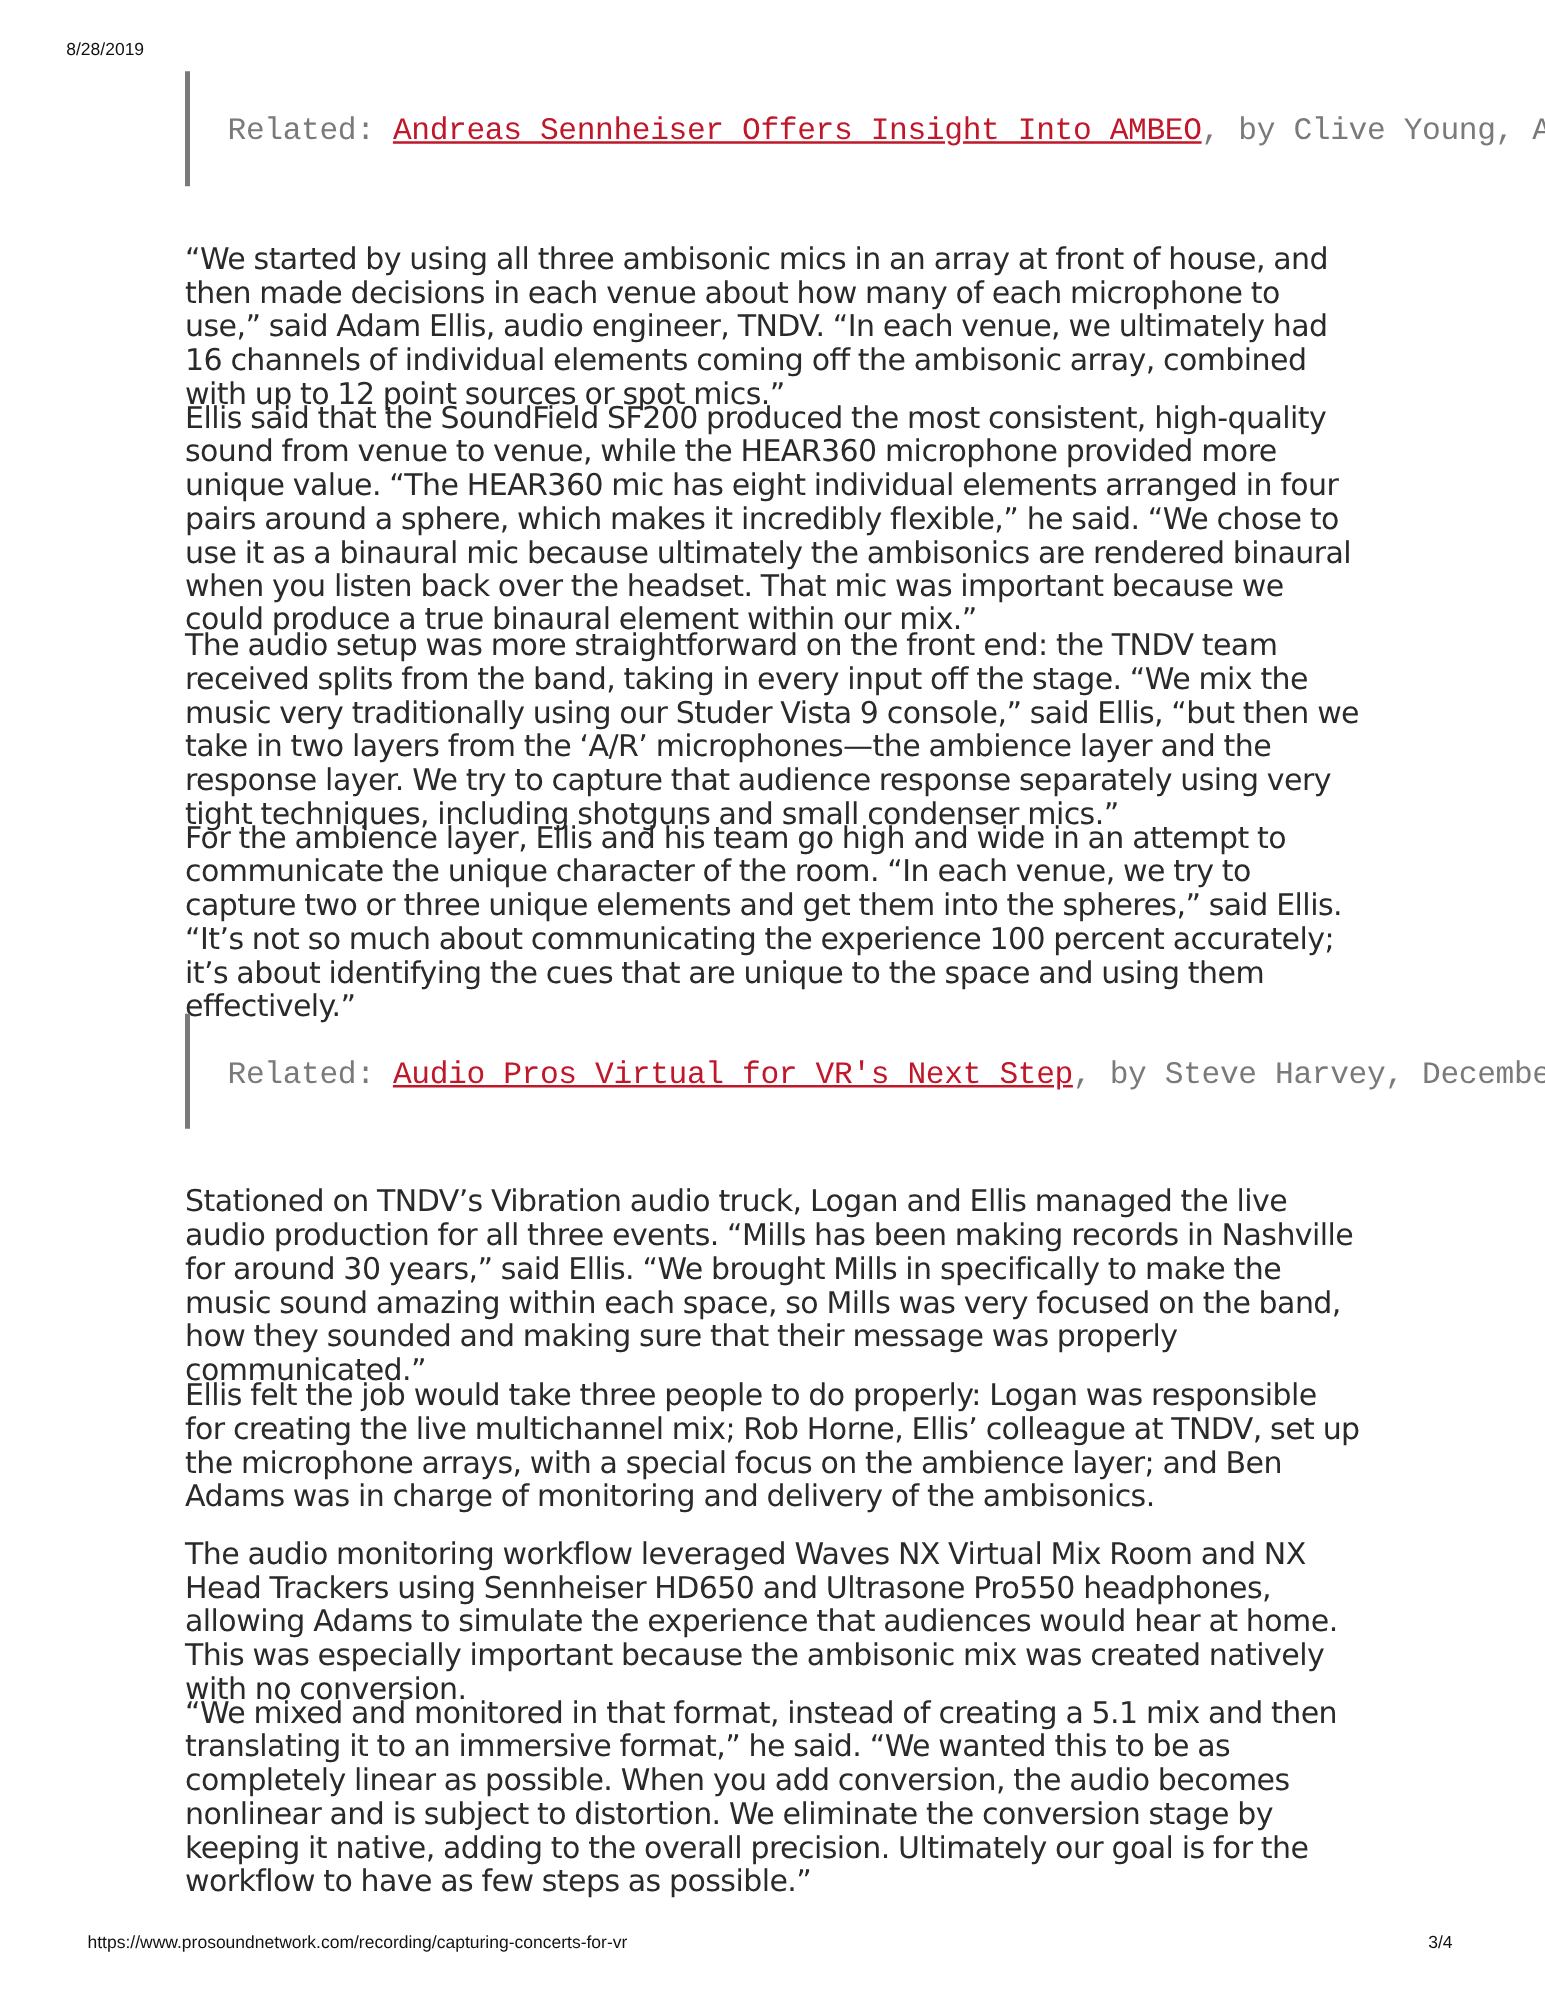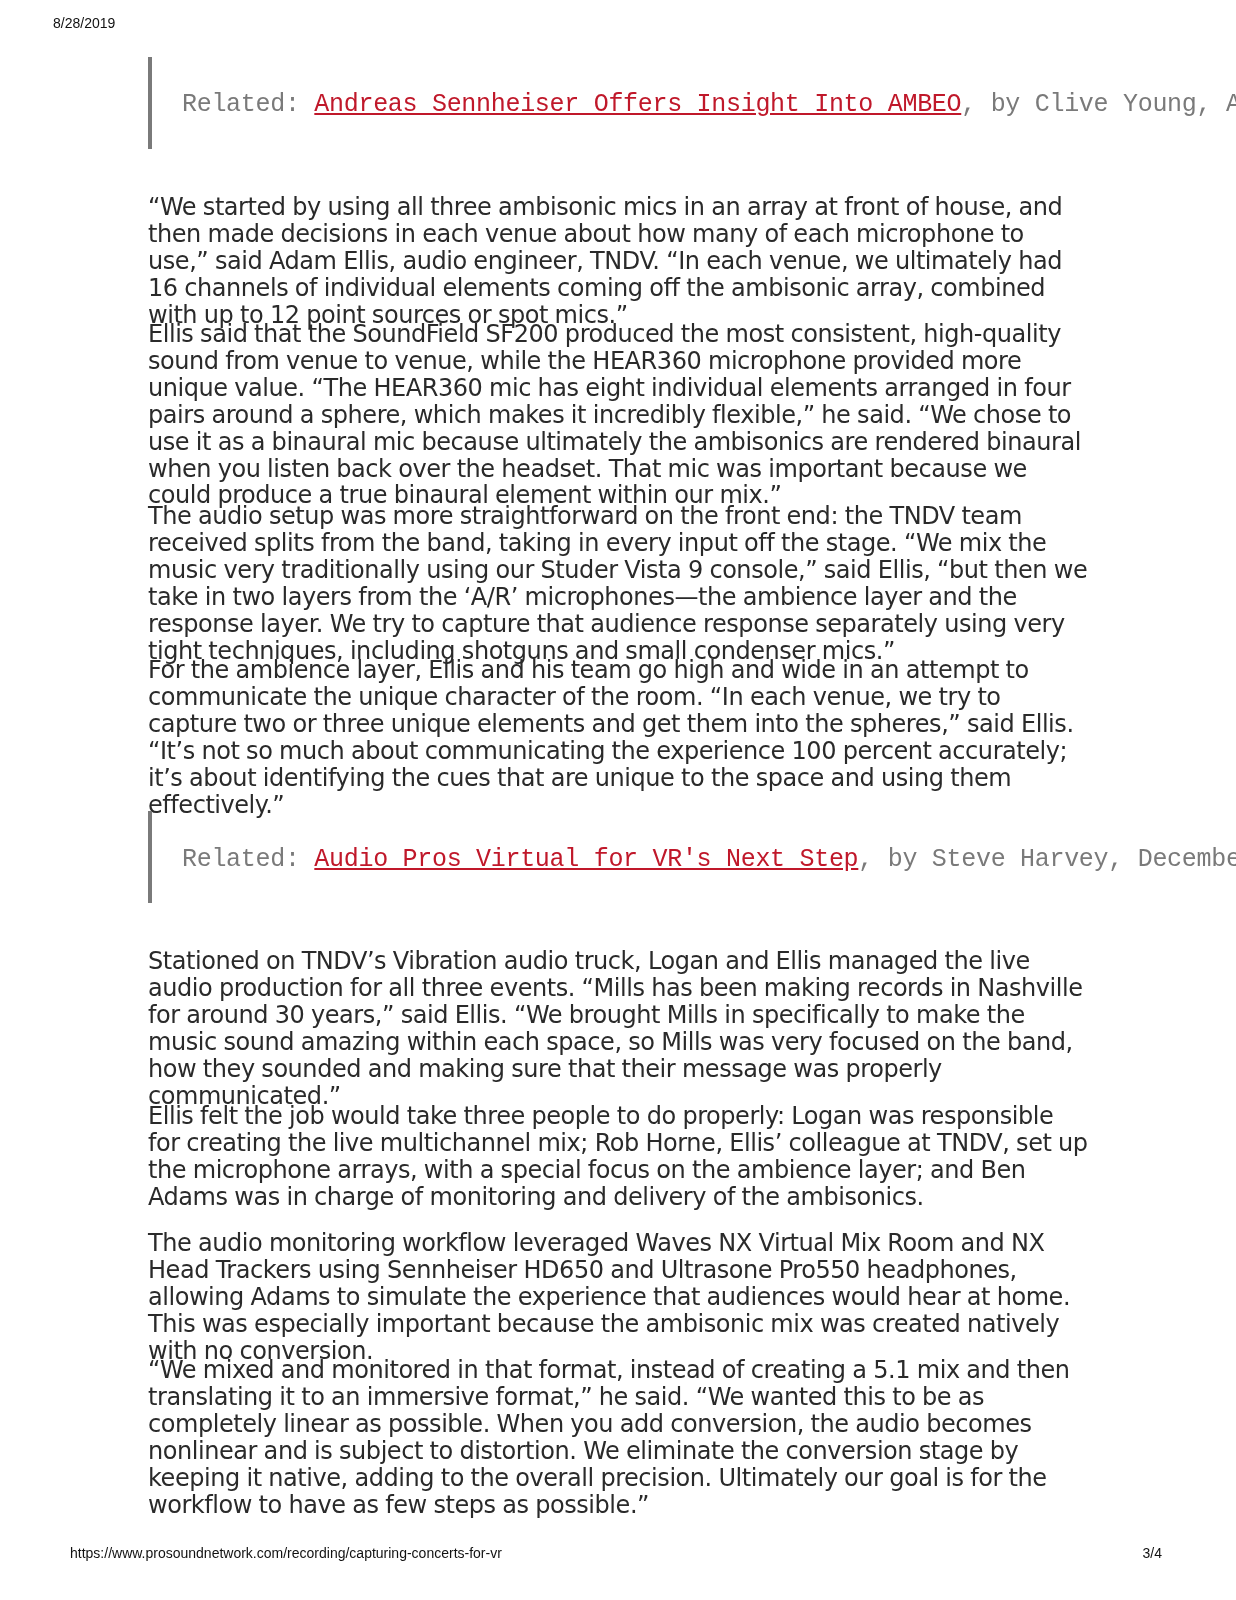--- a/index.html
+++ b/index.html
@@ -2,21 +2,21 @@
 <html><head>
 <meta charset="utf-8">
 <style>
   html, body { margin: 0; padding: 0; background: #ffffff; }
   body { width: 1236px; height: 1600px; position: relative; overflow: hidden; }
   .print-header, .print-footer {
     position: absolute; left: 0; right: 0;
     font-family: "Liberation Sans", sans-serif;
     font-size: 14px; color: #111;
   }
-  .print-header { top: 15px; height: 20px; }
+  .print-header { top: 31px; height: 20px; }
   .print-footer { top: 1545px; height: 20px; margin-left: 17px; }
   .ph-date { position: absolute; left: 53px; top: 0; }
   .ph-title { position: absolute; left: 0; right: 0; text-align: center; top: 0; }
   .pf-url { position: absolute; left: 53px; top: 0; }
   .pf-page { position: absolute; right: 74px; top: 0; }
   .related {
     position: absolute; left: 148px; width: 930px;
     border-left: 4px solid #7a7a7a;
     font-family: Liberation Mono, monospace;
     font-size: 25px; color: #7a7a7a;

